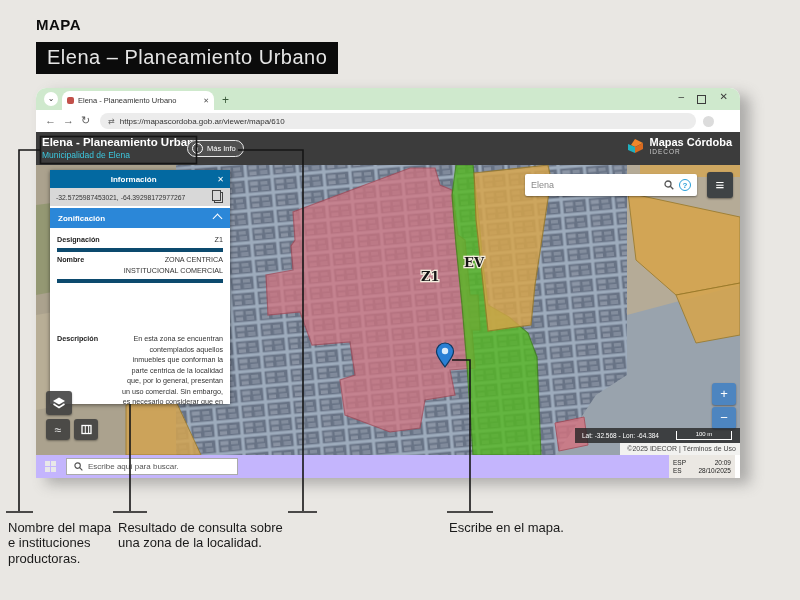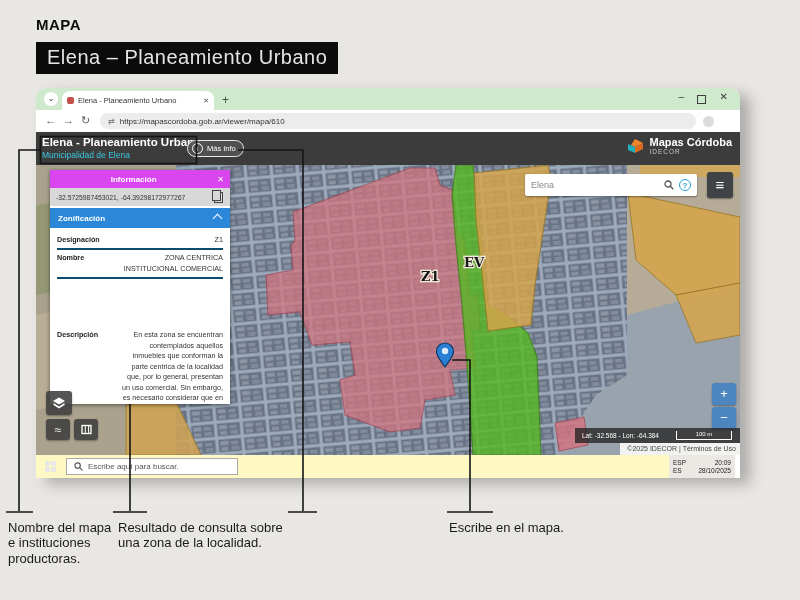--- a/index.html
+++ b/index.html
@@ -71,39 +71,39 @@
           display:flex;align-items:center;}
   .latlon-txt{font-size:6.5px;color:#fff;margin-left:7px;flex:1;}
   .scalebar{width:54px;height:8px;border:1px solid #fff;border-top:none;color:#fff;font-size:6px;
             text-align:center;line-height:7px;margin-right:8px;}
   .attrib{left:584px;top:278px;width:120px;height:12px;background:#f2f2f0;font-size:7px;color:#444;
           text-align:right;line-height:12px;padding-right:4px;box-sizing:border-box;}
 
   
   .panel{left:14px;top:5px;width:180px;height:234px;background:#fff;box-shadow:0 1px 4px rgba(0,0,0,.5);
          overflow:hidden;}
-  .panel-hd{height:18px;background:#d946ef;color:#fff;display:flex;align-items:center;}
+  .panel-hd{height:18px;background:#0369a1;color:#fff;display:flex;align-items:center;}
   .panel-hd-title{flex:1;text-align:center;font-size:8px;font-weight:bold;}
   .panel-x{color:#fff;font-size:8px;margin-right:6px;}
   .coords{height:18px;background:#d8d8d8;display:flex;align-items:center;}
   .coords-txt{flex:1;font-size:6.8px;color:#333;margin-left:6px;}
   .copy-ic{width:7px;height:9px;border:1px solid #444;margin-right:7px;position:relative;background:#d8d8d8;}
   .copy-ic:before{content:"";position:absolute;left:-3px;top:-3px;width:7px;height:9px;border:1px solid #444;background:#d8d8d8;}
   .zonif{height:20px;background:#2b87d8;color:#fff;display:flex;align-items:center;margin-top:2px;}
   .zonif-title{flex:1;font-size:8px;font-weight:bold;margin-left:8px;}
   .chev-up{width:6px;height:6px;border-left:1.5px solid #fff;border-top:1.5px solid #fff;
            transform:rotate(45deg);margin-right:9px;}
   .pbody{padding:4px 7px;}
-  .prow{display:flex;border-bottom:2px solid #0c4a6e;padding:3px 0;}
+  .prow{display:flex;border-bottom:4px solid #0c4a6e;padding:3px 0;}
   .plabel{width:62px;font-size:7.2px;font-weight:bold;color:#222;flex:0 0 auto;}
   .pvalue{flex:1;font-size:7.2px;color:#333;text-align:right;line-height:1.45;}
   .prow:last-child{border-bottom:none;margin-top:48px;}
 
   
-  .taskbar{left:0;top:367px;width:699px;height:23px;background:#fef9c3;text-align:right;}
+  .taskbar{left:0;top:367px;width:699px;height:23px;background:#c4b5fd;text-align:right;}
   .winlogo{left:9px;top:6px;width:12px;height:12px;display:grid;grid-template-columns:5px 5px;
            grid-template-rows:5px 5px;gap:1px;}
   .winlogo div{background:#e8e8e8;}
   .tsearch{left:30px;top:3px;width:172px;height:17px;background:#fff;border:1px solid #aaa;
            display:flex;align-items:center;box-sizing:border-box;}
   .tsearch-txt{font-size:8px;color:#555;}
   .tray{right:0;top:0;width:66px;height:23px;background:#ebe8e3;display:flex;flex-direction:column;
         justify-content:center;padding:0 4px;box-sizing:border-box;}
   .tray-row{display:flex;justify-content:space-between;font-size:6.5px;color:#222;line-height:8px;}
 

